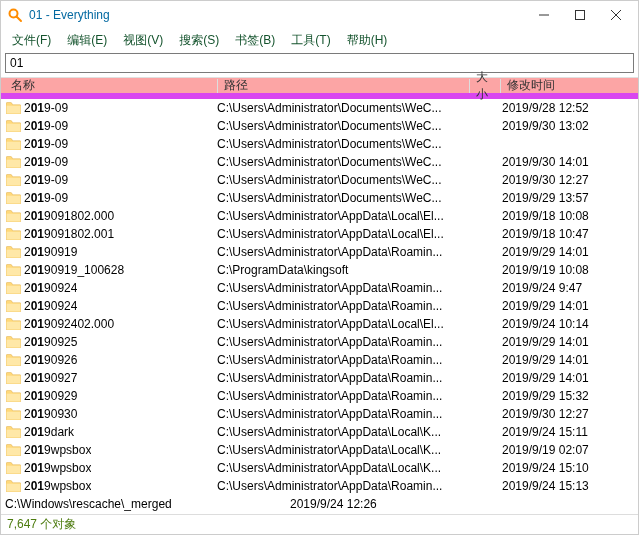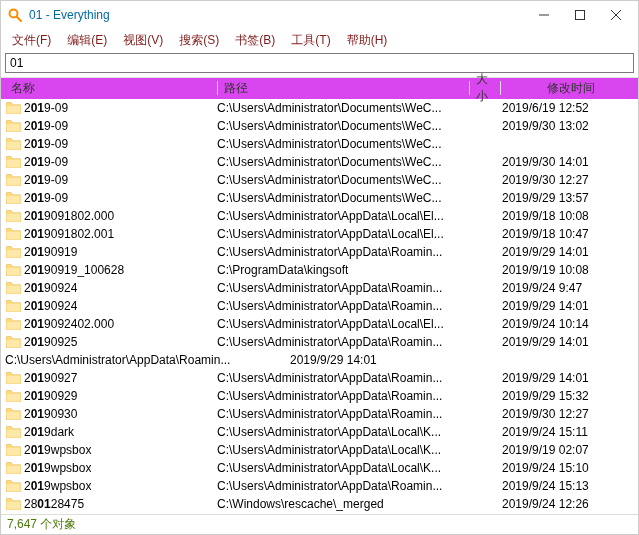--- a/index.html
+++ b/index.html
@@ -2,30 +2,30 @@
 <html><head>
 <meta charset="utf-8">
 <style>
 * { margin:0; padding:0; box-sizing:border-box; font-family:"Segoe UI","Microsoft YaHei",sans-serif; font-size:12px; }
 body { background:#fff; width:639px; height:535px; overflow:hidden; display:flex; flex-direction:column; border:1px solid #ccc; }
 .titlebar { height:28px; display:flex; align-items:center; padding:0 4px; background:#fff; }
 .titlebar .app-icon { width:16px; height:16px; margin:0 6px 0 2px; display:flex; align-items:center; justify-content:center; }
 .titlebar .title { color:#0369a1; flex:1; }
 .titlebar .winbtn { width:36px; height:28px; display:flex; align-items:center; justify-content:center; color:#444; }
 .menubar { height:22px; display:flex; align-items:center; padding:0 4px; gap:2px; }
-.menubar .mi { padding:2px 7px; color:#7f1d1d; }
+.menubar .mi { padding:2px 7px; color:#14532d; }
 .searchbox { margin:2px 4px 4px 4px; }
 .searchbox input { width:100%; height:20px; border:1px solid #7a7a7a; padding:1px 4px; font-size:12px; outline:none; }
-.headers { height:22px; display:flex; align-items:center; border-bottom:1px solid #d946ef; border-top:1px solid #e0e0e0; background:#d946ef; padding-left:4px; }
+.headers { height:22px; display:flex; align-items:center; border-bottom:6px solid #d946ef; border-top:1px solid #e0e0e0; background:#fca5a5; padding-left:4px; }
 .headers .col { color:#333; padding:3px 6px; text-align:left; }
 .headers .sep { width:1px; height:14px; background:#ddd; }
 .col-name { width:212px; }
 .col-path { width:251px; }
 .col-size { width:30px; text-align:right;font-family:Liberation Mono, monospace; }
-.col-date { flex:1;margin-left:40px; }
+.col-date { flex:1; }
 .list { flex:1; overflow-y:auto; overflow-x:hidden; }
 .row { height:18px; display:flex; align-items:center; padding-left:4px; white-space:nowrap; }
 .row .name { width:212px; display:flex; align-items:center; overflow:hidden; }
 .row .icon { width:16px; height:16px; margin-right:3px; flex-shrink:0; display:flex; align-items:center; justify-content:center; }
 .row .nm { overflow:hidden; text-overflow:ellipsis; }
 .row .nm .hl { font-weight:bold; }
 .row .path { width:251px; overflow:hidden; text-overflow:ellipsis; padding-right:4px; }
 .row .size { width:30px; text-align:right; }
 .row .date { flex:1; padding-left:4px; }
 .statusbar { height:20px; border-top:1px solid #ddd; padding:2px 6px; color:#4d7c0f; display:flex; align-items:center; }
@@ -93,21 +93,21 @@
         <span class="icon">
           <svg class="folder-svg" viewBox="0 0 16 13">
             <path d="M0 2 L0 12 Q0 13 1 13 L15 13 Q16 13 16 12 L16 4 Q16 3 15 3 L7 3 L6 1 Q5.7 0.5 5 0.5 L1 0.5 Q0 0.5 0 2 Z" fill="#ffd97a" stroke="#d9a43a" stroke-width="0.5"></path>
             <path d="M0.5 4 L15.5 4 L15.5 12.5 L0.5 12.5 Z" fill="#ffe8a8"></path>
           </svg>
         </span>
         <span class="nm">2<span class="hl">01</span>9-09</span>
       </div>
       <div class="path">C:\Users\Administrator\Documents\WeC...</div>
       <div class="size"></div>
-      <div class="date">2019/6/19 12:52</div>
+      <div class="date">2019/9/28 12:52</div>
     </div>
     <div class="row">
       <div class="name">
         <span class="icon">
           <svg class="folder-svg" viewBox="0 0 16 13">
             <path d="M0 2 L0 12 Q0 13 1 13 L15 13 Q16 13 16 12 L16 4 Q16 3 15 3 L7 3 L6 1 Q5.7 0.5 5 0.5 L1 0.5 Q0 0.5 0 2 Z" fill="#ffd97a" stroke="#d9a43a" stroke-width="0.5"></path>
             <path d="M0.5 4 L15.5 4 L15.5 12.5 L0.5 12.5 Z" fill="#ffe8a8"></path>
           </svg>
         </span>
         <span class="nm">2<span class="hl">01</span>9-09</span>
@@ -277,20 +277,29 @@
             <path d="M0.5 4 L15.5 4 L15.5 12.5 L0.5 12.5 Z" fill="#ffe8a8"></path>
           </svg>
         </span>
         <span class="nm">2<span class="hl">01</span>90925</span>
       </div>
       <div class="path">C:\Users\Administrator\AppData\Roamin...</div>
       <div class="size"></div>
       <div class="date">2019/9/29 14:01</div>
     </div>
     <div class="row">
+      <div class="name">
+        <span class="icon">
+          <svg class="folder-svg" viewBox="0 0 16 13">
+            <path d="M0 2 L0 12 Q0 13 1 13 L15 13 Q16 13 16 12 L16 4 Q16 3 15 3 L7 3 L6 1 Q5.7 0.5 5 0.5 L1 0.5 Q0 0.5 0 2 Z" fill="#ffd97a" stroke="#d9a43a" stroke-width="0.5"></path>
+            <path d="M0.5 4 L15.5 4 L15.5 12.5 L0.5 12.5 Z" fill="#ffe8a8"></path>
+          </svg>
+        </span>
+        <span class="nm">2<span class="hl">01</span>90926</span>
+      </div>
       <div class="path">C:\Users\Administrator\AppData\Roamin...</div>
       <div class="size"></div>
       <div class="date">2019/9/29 14:01</div>
     </div>
     <div class="row">
       <div class="name">
         <span class="icon">
           <svg class="folder-svg" viewBox="0 0 16 13">
             <path d="M0 2 L0 12 Q0 13 1 13 L15 13 Q16 13 16 12 L16 4 Q16 3 15 3 L7 3 L6 1 Q5.7 0.5 5 0.5 L1 0.5 Q0 0.5 0 2 Z" fill="#ffd97a" stroke="#d9a43a" stroke-width="0.5"></path>
             <path d="M0.5 4 L15.5 4 L15.5 12.5 L0.5 12.5 Z" fill="#ffe8a8"></path>
@@ -380,29 +389,20 @@
             <path d="M0.5 4 L15.5 4 L15.5 12.5 L0.5 12.5 Z" fill="#ffe8a8"></path>
           </svg>
         </span>
         <span class="nm">2<span class="hl">01</span>9wpsbox</span>
       </div>
       <div class="path">C:\Users\Administrator\AppData\Roamin...</div>
       <div class="size"></div>
       <div class="date">2019/9/24 15:13</div>
     </div>
     <div class="row">
-      <div class="name">
-        <span class="icon">
-          <svg class="folder-svg" viewBox="0 0 16 13">
-            <path d="M0 2 L0 12 Q0 13 1 13 L15 13 Q16 13 16 12 L16 4 Q16 3 15 3 L7 3 L6 1 Q5.7 0.5 5 0.5 L1 0.5 Q0 0.5 0 2 Z" fill="#ffd97a" stroke="#d9a43a" stroke-width="0.5"></path>
-            <path d="M0.5 4 L15.5 4 L15.5 12.5 L0.5 12.5 Z" fill="#ffe8a8"></path>
-          </svg>
-        </span>
-        <span class="nm">28<span class="hl">01</span>28475</span>
-      </div>
       <div class="path">C:\Windows\rescache\_merged</div>
       <div class="size"></div>
       <div class="date">2019/9/24 12:26</div>
     </div>
     <div class="row">
       <div class="size"></div>
     </div>
   </div>
 
 <div class="statusbar">

